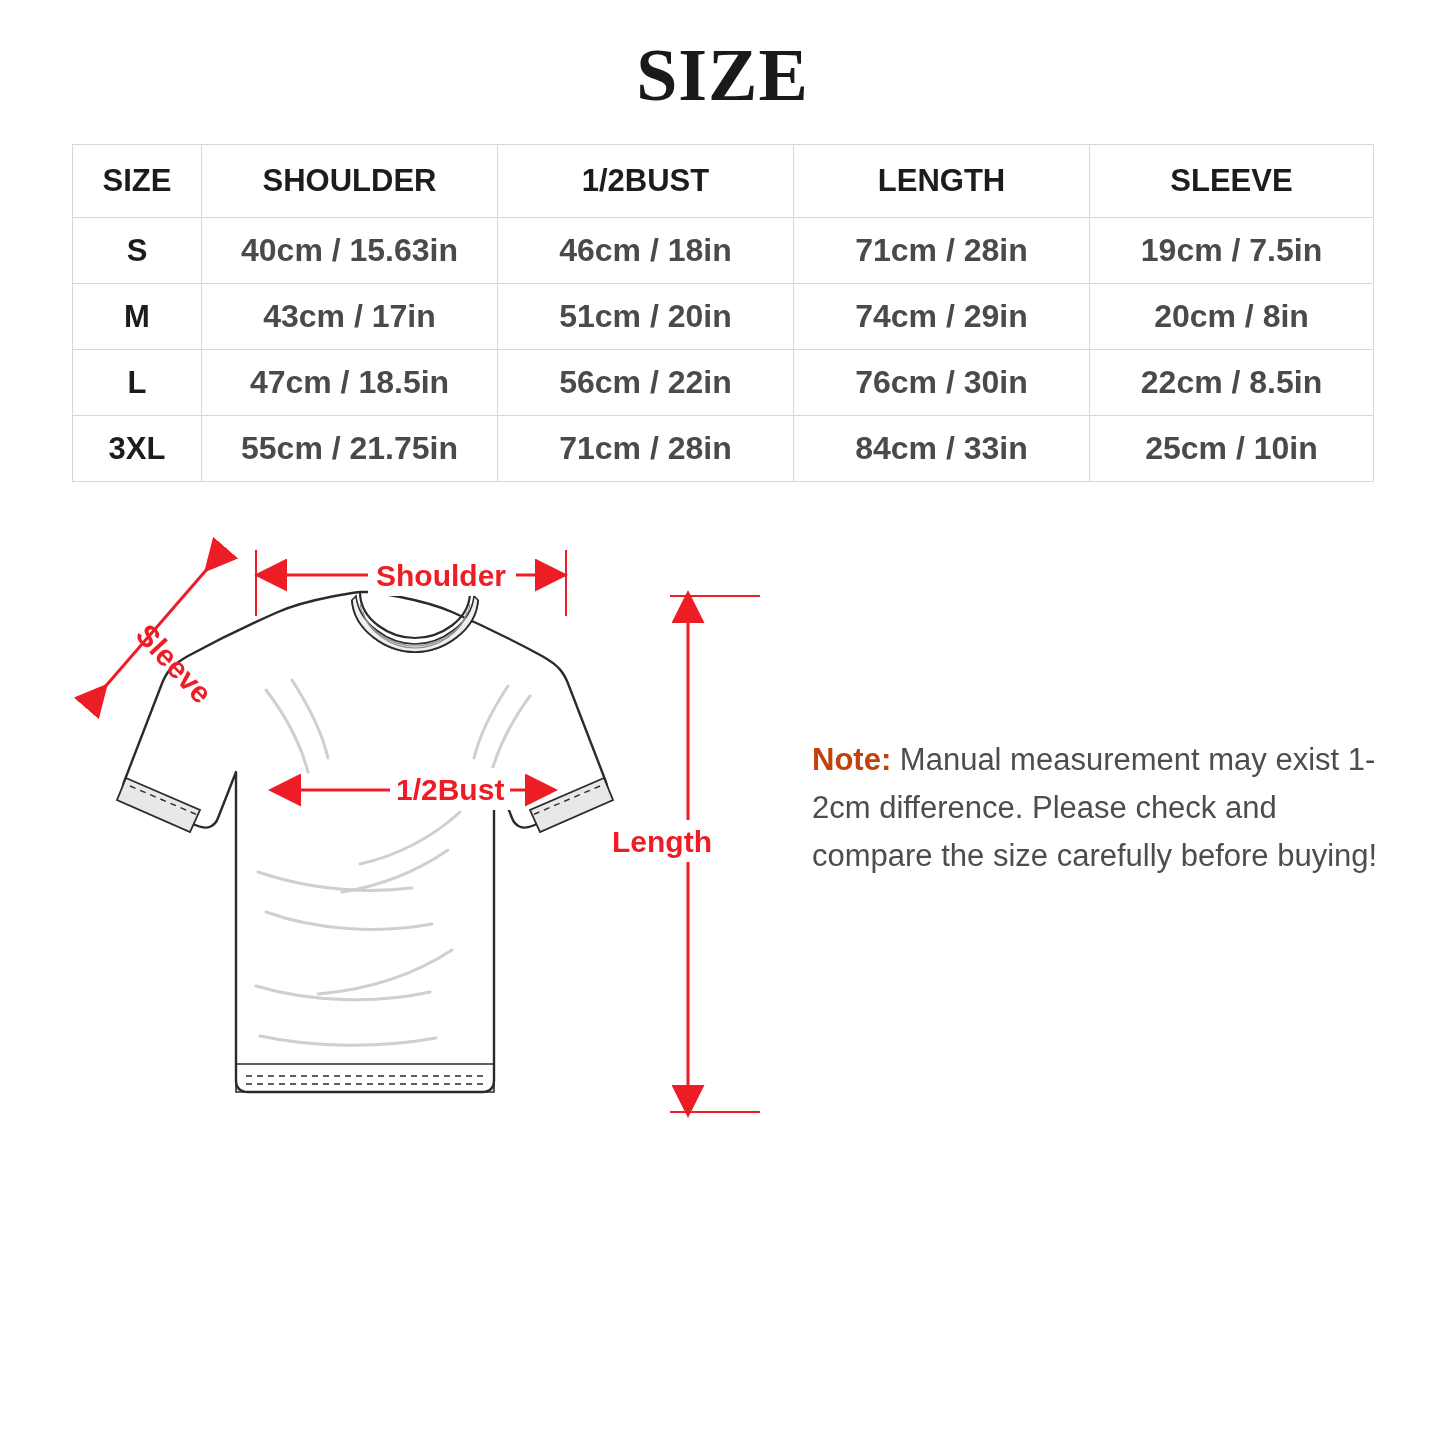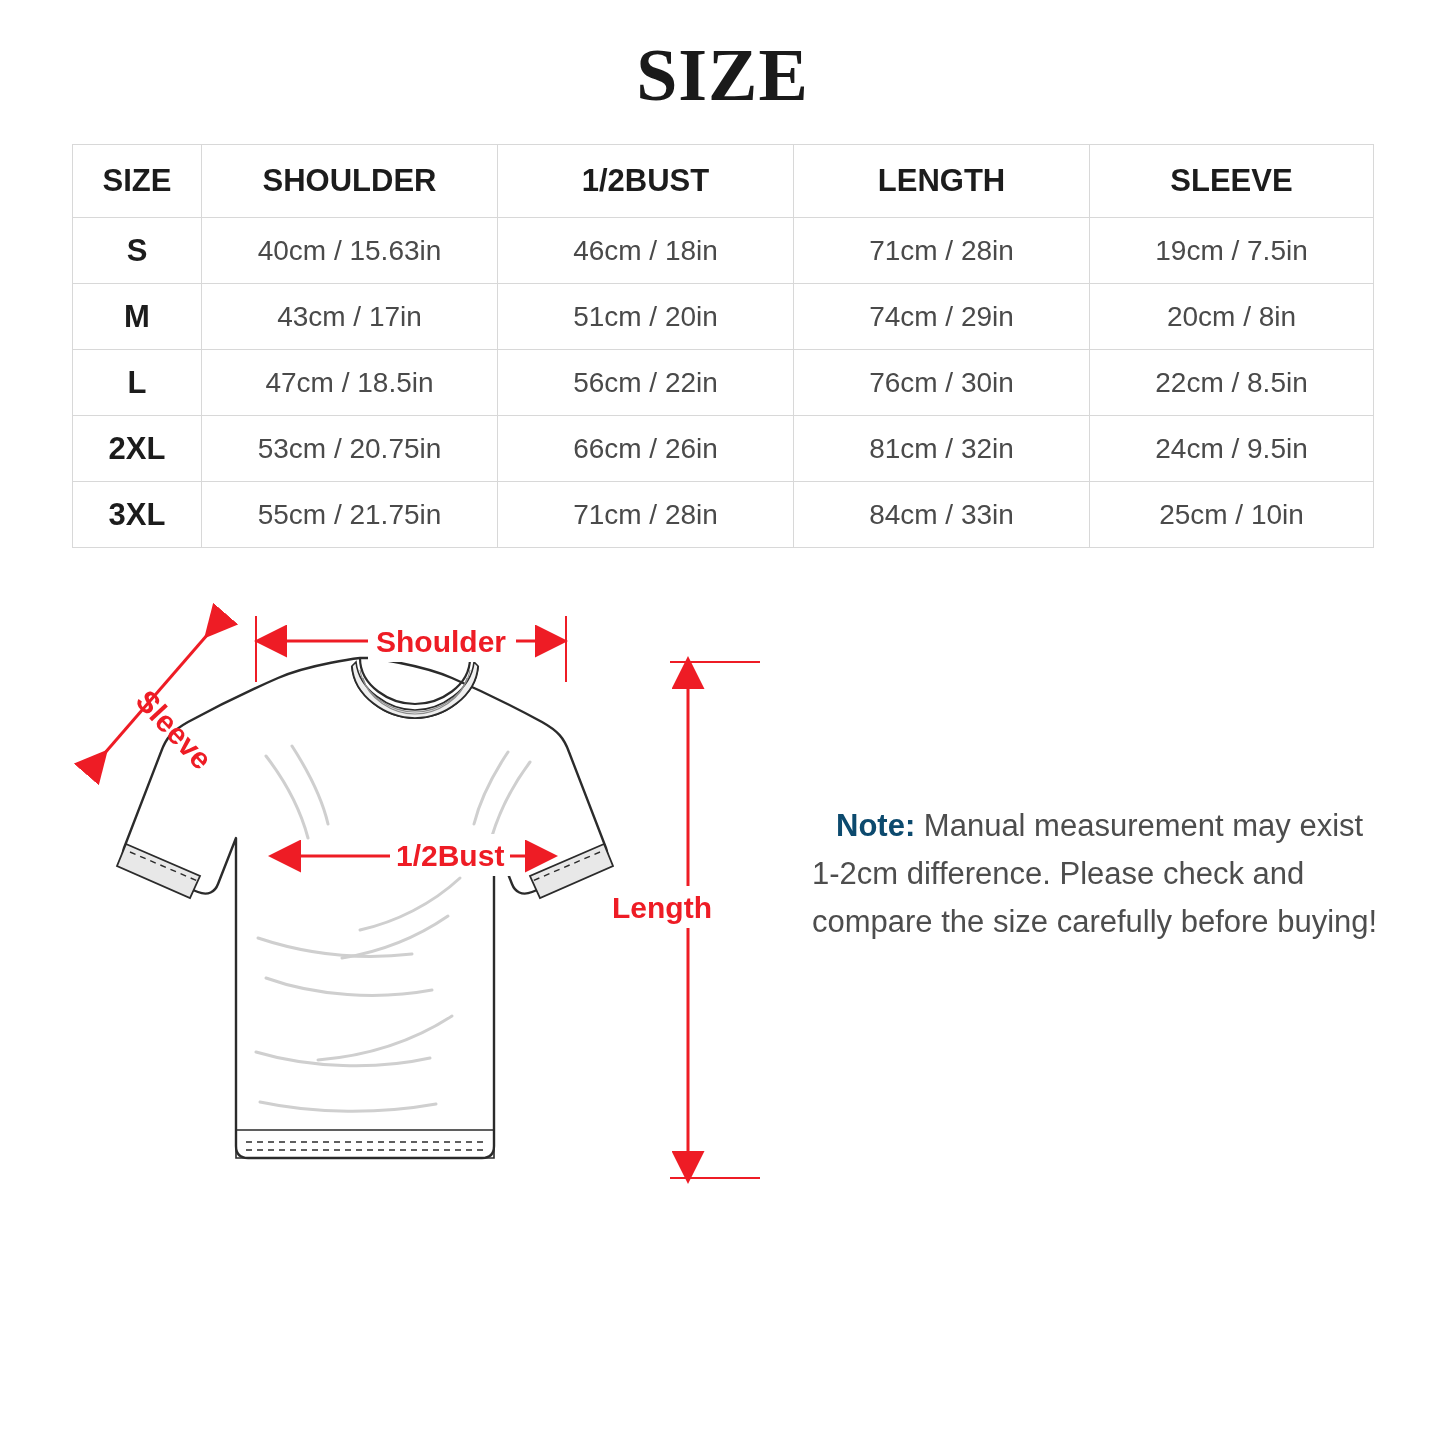--- a/index.html
+++ b/index.html
@@ -50,22 +50,22 @@
     font-weight: 700;
     color: #1c1c1c;
     height: 72px;
   }
   table.size-table td.size-cell {
     font-size: 31px;
     font-weight: 700;
     color: #1c1c1c;
   }
   table.size-table td.val {
-    font-size: 28px;
-    font-weight: 400;
+    font-size: 32px;
+    font-weight: 700;
     color: #4a4a4a;
   }
   col.c-size   { width: 129px; }
   col.c-sh     { width: 296px; }
   col.c-bu     { width: 296px; }
   col.c-le     { width: 296px; }
   col.c-sl     { width: 284px; }
 
   
   .lower {
@@ -83,23 +83,22 @@
   .note {
     position: absolute;
     left: 812px;
     top: 216px;
     width: 580px;
     font-size: 31px;
     line-height: 1.55;
     color: #4d4d4d;
   }
   .note b {
-    color: #0c4a6e;
-    font-weight: 700;
-    margin-left: 24px;
+    color: #c2410c;
+    font-weight: 700;
   }
 </style>
 </head>
 <body>
 
 <div class="title">SIZE</div>
 
 <div class="table-wrap">
   <table class="size-table">
     <colgroup>
@@ -132,27 +131,20 @@
         <td class="val">51cm / 20in</td>
         <td class="val">74cm / 29in</td>
         <td class="val">20cm / 8in</td>
       </tr>
       <tr>
         <td class="size-cell">L</td>
         <td class="val">47cm / 18.5in</td>
         <td class="val">56cm / 22in</td>
         <td class="val">76cm / 30in</td>
         <td class="val">22cm / 8.5in</td>
-      </tr>
-      <tr>
-        <td class="size-cell">2XL</td>
-        <td class="val">53cm / 20.75in</td>
-        <td class="val">66cm / 26in</td>
-        <td class="val">81cm / 32in</td>
-        <td class="val">24cm / 9.5in</td>
       </tr>
       <tr>
         <td class="size-cell">3XL</td>
         <td class="val">55cm / 21.75in</td>
         <td class="val">71cm / 28in</td>
         <td class="val">84cm / 33in</td>
         <td class="val">25cm / 10in</td>
       </tr>
     </tbody>
   </table>

